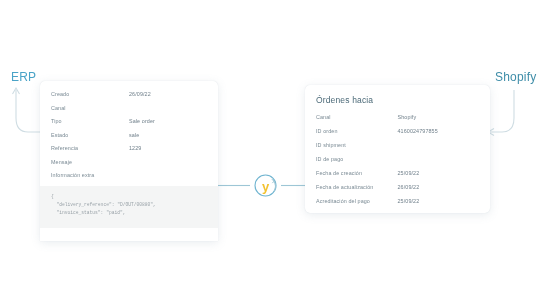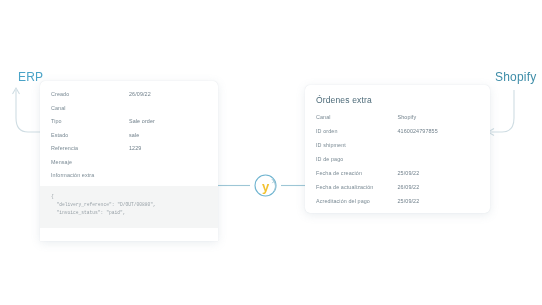--- a/index.html
+++ b/index.html
@@ -20,21 +20,21 @@
   }
 
   
   .endpoint-label {
     position: absolute;
     font-size: 12px;
     letter-spacing: 0.2px;
     color: #4aa3c7;
     white-space: nowrap;
   }
-  .endpoint-label.erp  { left: 18px;  top: 70px; }
+  .endpoint-label.erp  { left: 11px;  top: 70px; }
   .endpoint-label.shop { left: 495px; top: 70px; color: #3e8da8; }
 
   
   .connectors {
     position: absolute;
     left: 0; top: 0;
     width: 542px; height: 305px;
     pointer-events: none;
   }
 
@@ -175,21 +175,21 @@
   <div class="sync-node">
     <svg width="31" height="31" viewBox="0 0 31 31" xmlns="http://www.w3.org/2000/svg">
       <circle cx="15.5" cy="15.5" r="10.5" fill="#ffffff" stroke="#6fb4d0" stroke-width="1.1"></circle>
       <path d="M 24 11 A 10.5 10.5 0 0 1 24.5 20.5" fill="none" stroke="#9dc6d6" stroke-width="1.1" stroke-linecap="round"></path>
       <path d="M 22 9.5 L 24.4 10.9 L 22.6 12.8" fill="none" stroke="#9dc6d6" stroke-width="1" stroke-linecap="round"></path>
       <text x="15.5" y="20.5" text-anchor="middle" font-family="Liberation Sans, sans-serif" font-size="13" font-weight="bold" fill="#f2c230">y</text>
     </svg>
   </div>
 
   <div class="card right">
-    <div class="card-title">Órdenes extra</div>
+    <div class="card-title">Órdenes hacia</div>
 
     <div class="field-row">
       <span class="field-label">Canal</span>
       <span class="field-value">Shopify</span>
     </div>
     <div class="field-row">
       <span class="field-label">ID orden</span>
       <span class="field-value">4160024797855</span>
     </div>
     <div class="field-row">

